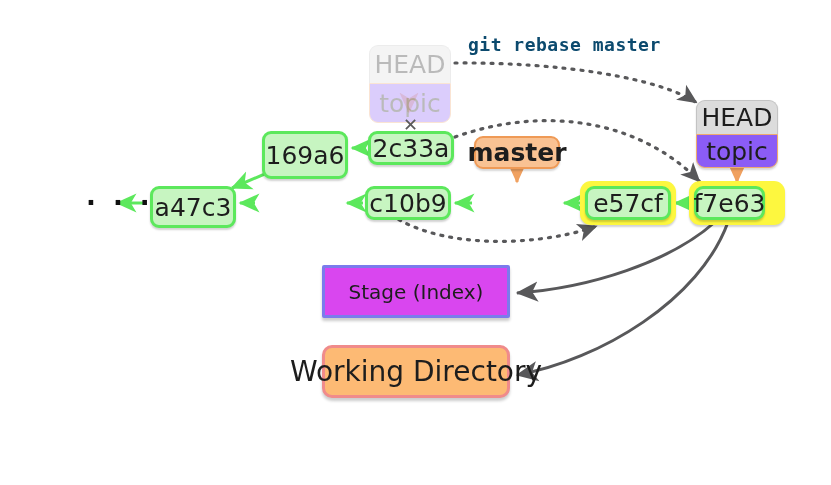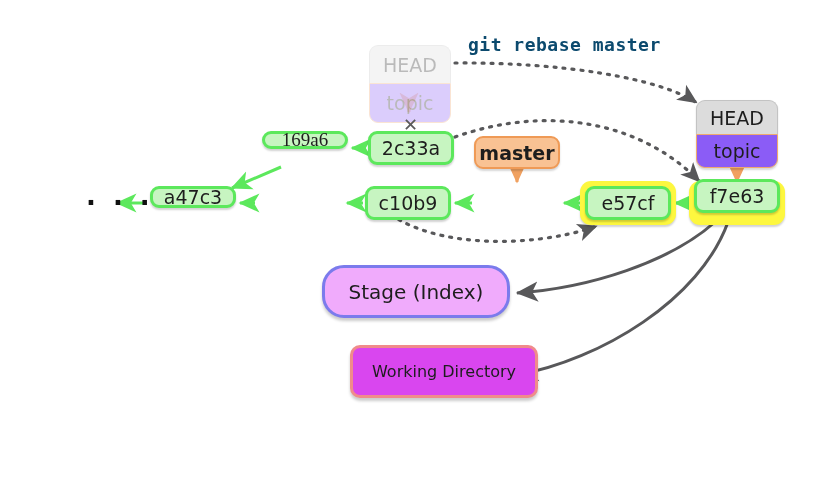--- a/index.html
+++ b/index.html
@@ -26,21 +26,21 @@
     pointer-events: none;
   }
   .node {
     position: absolute;
     box-sizing: border-box;
     display: flex;
     align-items: center;
     justify-content: center;
     border-radius: 9px;
     font-family: "DejaVu Sans", sans-serif;
-    font-size: 19px;
+    font-size: 25px;
     color: #1d1d1d;
     white-space: nowrap;
   }
   .commit {
     background: #c7f5c1;
     border: 3px solid #5ce85c;
     box-shadow: 0 2px 2px rgba(0,0,0,0.18);
   }
   .hl-yellow {
     position: absolute;
@@ -64,33 +64,32 @@
   .label-branch {
     background: #f9c293;
     border: 2px solid #ef9a56;
     border-radius: 9px;
     box-shadow: 0 2px 2px rgba(0,0,0,0.16);
   }
   .ghost { opacity: 0.30; }
   .ghost .label-head { box-shadow: none; }
   .ghost .label-topic { box-shadow: none; }
   .area-stage {
-    background: #f0abfc;
+    background: #d946ef;
     border: 3px solid #7b7bec;
-    border-radius: 22px;
+    border-radius: 2px;
     font-size: 20px;
     box-shadow: 0 3px 3px rgba(0,0,0,0.2);
   }
   .area-wd {
-    background: #d946ef;
+    background: #fdba74;
     border: 3px solid #f08b8b;
     border-radius: 10px;
-    font-size: 16px;
+    font-size: 28px;
     box-shadow: 0 3px 3px rgba(0,0,0,0.2);
-    margin-left: 28px;
   }
   .cmd-text {
     position: absolute;
     font-family: "DejaVu Sans Mono", monospace;
     font-size: 18px;
     font-weight: bold;
     color: #0c4a6e;
     white-space: nowrap;
     letter-spacing: 0.5px;
   }
@@ -175,23 +174,23 @@
   <div style="position:absolute; left:696px; top:100px;">
     <div class="node label-head" style="position:relative; left:0; top:0; width:82px; height:34px;">HEAD</div>
     <div class="node label-topic" style="position:relative; left:0; top:0; width:82px; height:34px;">topic</div>
   </div>
 
   <div class="node label-branch" style="left:474px; top:136px; width:86px; height:33px;font-weight:bold;">master</div>
 
   <div class="hl-yellow" style="left:580px; top:181px; width:96px; height:44px;"></div>
   <div class="hl-yellow" style="left:689px; top:181px; width:96px; height:44px;"></div>
 
-  <div class="node commit" style="left:150px; top:186px; width:86px; height:22px;">a47c3</div>
+  <div class="node commit" style="left:150px; top:186px; width:86px; height:42px;">a47c3</div>
   <div class="node commit" style="left:365px; top:186px; width:86px; height:34px;">c10b9</div>
   <div class="node commit" style="left:585px; top:186px; width:86px; height:34px;">e57cf</div>
-  <div class="node commit" style="left:694px; top:179px; width:86px; height:34px;">f7e63</div>
-  <div class="node commit" style="left:262px; top:131px; width:86px; height:18px;font-family:Liberation Serif, serif;">169a6</div>
+  <div class="node commit" style="left:694px; top:186px; width:71px; height:34px;">f7e63</div>
+  <div class="node commit" style="left:262px; top:131px; width:86px; height:48px;">169a6</div>
   <div class="node commit" style="left:368px; top:131px; width:86px; height:34px;">2c33a</div>
 
   <div class="node area-stage" style="left:322px; top:265px; width:188px; height:53px;">Stage (Index)</div>
   <div class="node area-wd" style="left:322px; top:345px; width:188px; height:53px;">Working Directory</div>
 
 </div>
 
 </body></html>

